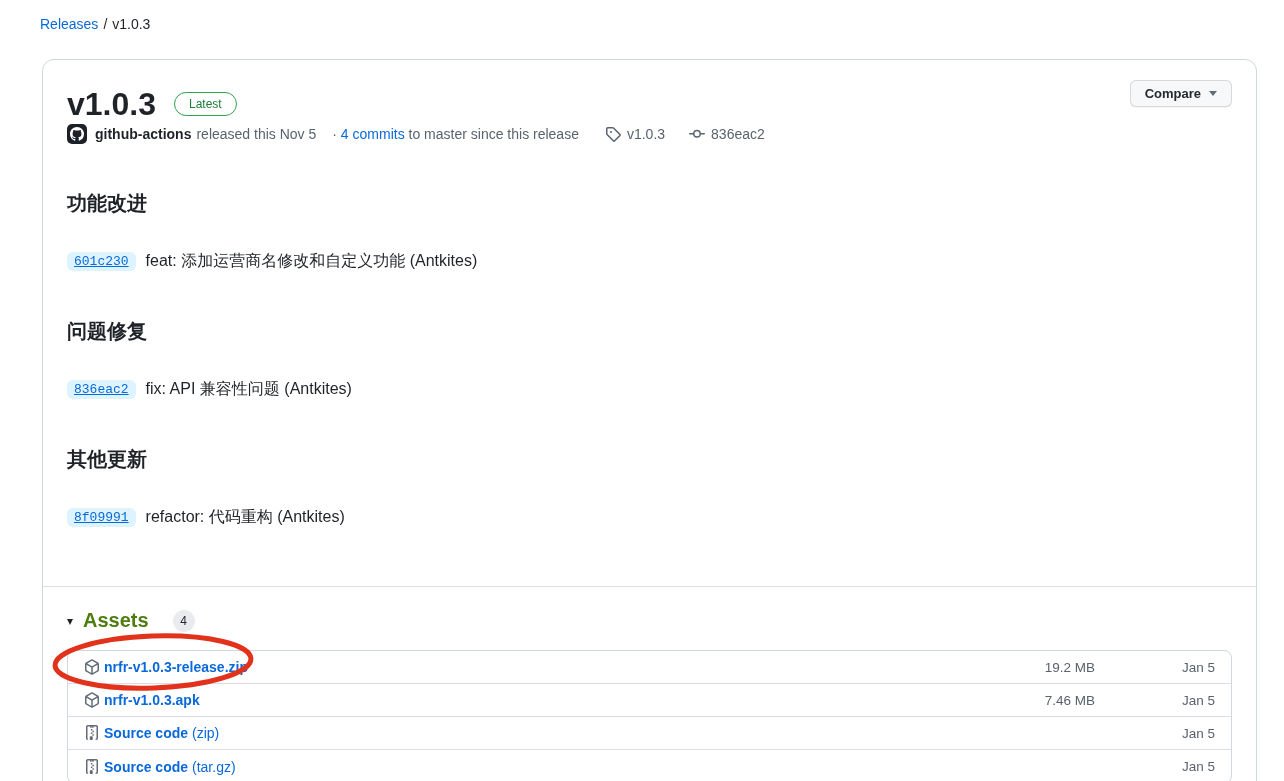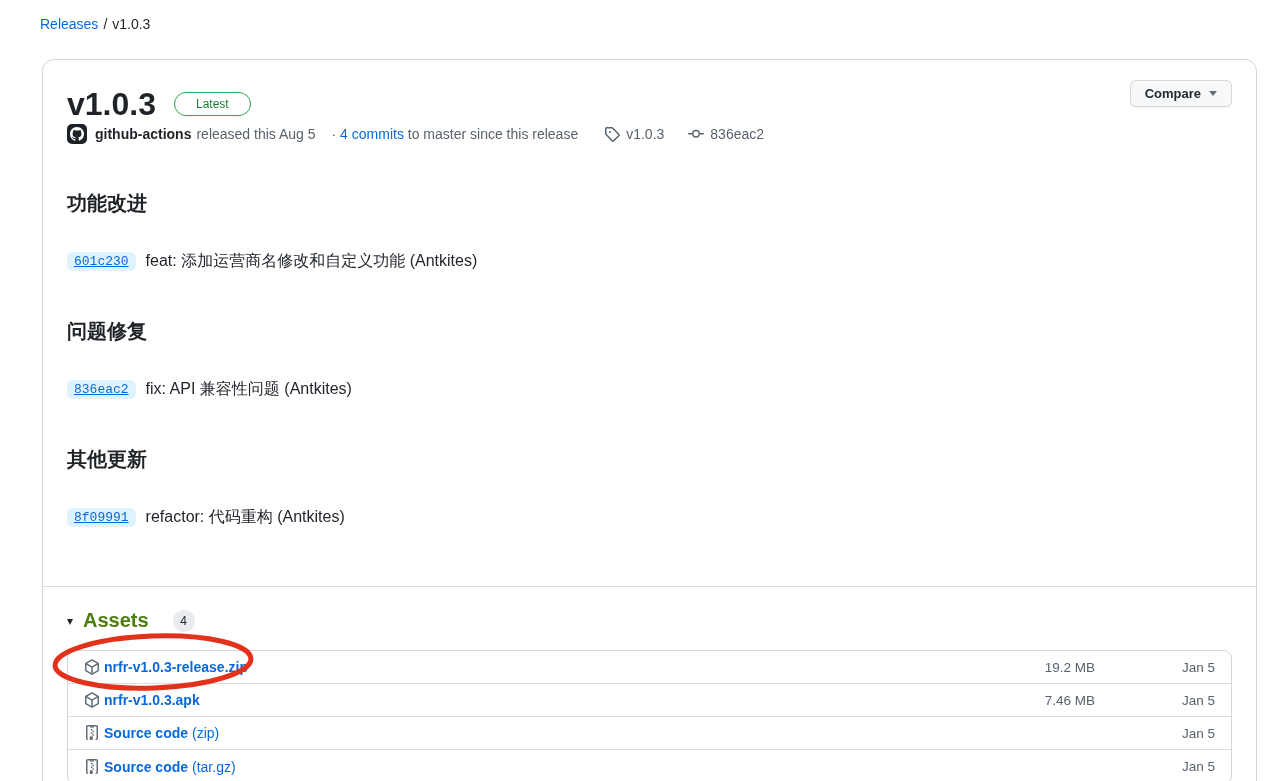--- a/index.html
+++ b/index.html
@@ -32,21 +32,21 @@
 
   
   .release-header { display: flex; align-items: center; position: relative; }
   .release-title { font-size: 32px; font-weight: 700; color: #1f2328; line-height: 1.25; }
   .latest-badge {
     margin-left: 18px;
     border: 1px solid #2da44e;
     color: #1a7f37;
     font-size: 12px; font-weight: 500;
     border-radius: 999px;
-    padding: 3px 21px;
+    padding: 3px 14px;
     line-height: 1.4;
   }
   .compare-btn {
     position: absolute; right: 0; top: -4px;
     background: #f6f8fa;
     border: 1px solid rgba(31,35,40,0.15);
     border-radius: 6px;
     font-size: 13px; font-weight: 600; color: #24292f;
     padding: 5px 14px;
     display: flex; align-items: center; gap: 8px;
@@ -173,21 +173,21 @@
       </button>
     </div>
 
     <div class="meta-row">
       <a class="avatar">
         <svg width="14" height="14" viewBox="0 0 16 16" fill="#ffffff">
             <path d="M8 0C3.58 0 0 3.58 0 8c0 3.54 2.29 6.53 5.47 7.59.4.07.55-.17.55-.38 0-.19-.01-.82-.01-1.49-2.01.37-2.53-.49-2.69-.94-.09-.23-.48-.94-.82-1.13-.28-.15-.68-.52-.01-.53.63-.01 1.08.58 1.23.82.72 1.21 1.87.87 2.33.66.07-.52.28-.87.51-1.07-1.78-.2-3.64-.89-3.64-3.95 0-.87.31-1.59.82-2.15-.08-.2-.36-1.02.08-2.12 0 0 .67-.21 2.2.82.64-.18 1.32-.27 2-.27s1.36.09 2 .27c1.53-1.04 2.2-.82 2.2-.82.44 1.1.16 1.92.08 2.12.51.56.82 1.27.82 2.15 0 3.07-1.87 3.75-3.65 3.95.29.25.54.73.54 1.48 0 1.07-.01 1.93-.01 2.2 0 .21.15.46.55.38A8.01 8.01 0 0 0 16 8c0-4.42-3.58-8-8-8z"></path>
           </svg>
       </a>
       <a class="author">github-actions</a>
-      <span class="released-text">released this Aug 5</span>
+      <span class="released-text">released this Nov 5</span>
       <span class="commits-group">
         <span>·</span>
         <a class="commits-link">4 commits</a>
         <span>to master since this release</span>
       </span>
       <span class="meta-icons">
         <span class="meta-icon-item">
           <svg width="16" height="16" viewBox="0 0 16 16">
               <path d="M1 7.775V2.75C1 1.784 1.784 1 2.75 1h5.025c.464 0 .91.184 1.238.513l6.25 6.25a1.75 1.75 0 0 1 0 2.474l-5.026 5.026a1.75 1.75 0 0 1-2.474 0l-6.25-6.25A1.752 1.752 0 0 1 1 7.775Zm1.5 0c0 .066.026.13.073.177l6.25 6.25a.25.25 0 0 0 .354 0l5.025-5.025a.25.25 0 0 0 0-.354l-6.25-6.25a.25.25 0 0 0-.177-.073H2.75a.25.25 0 0 0-.25.25ZM6 5a1 1 0 1 1 0 2 1 1 0 0 1 0-2Z"></path>
             </svg>

